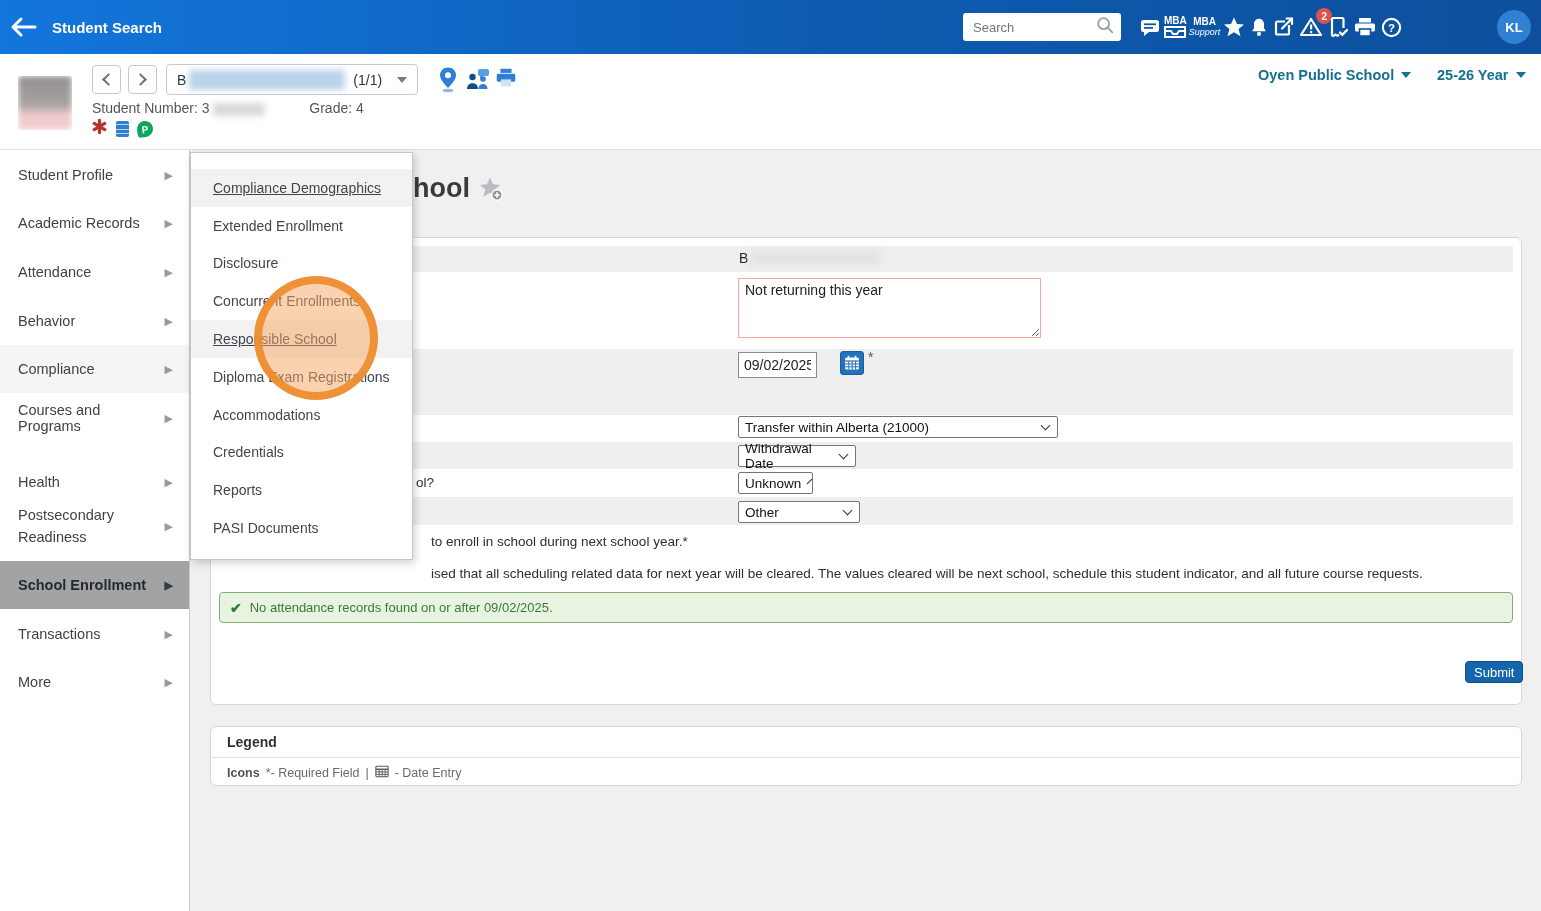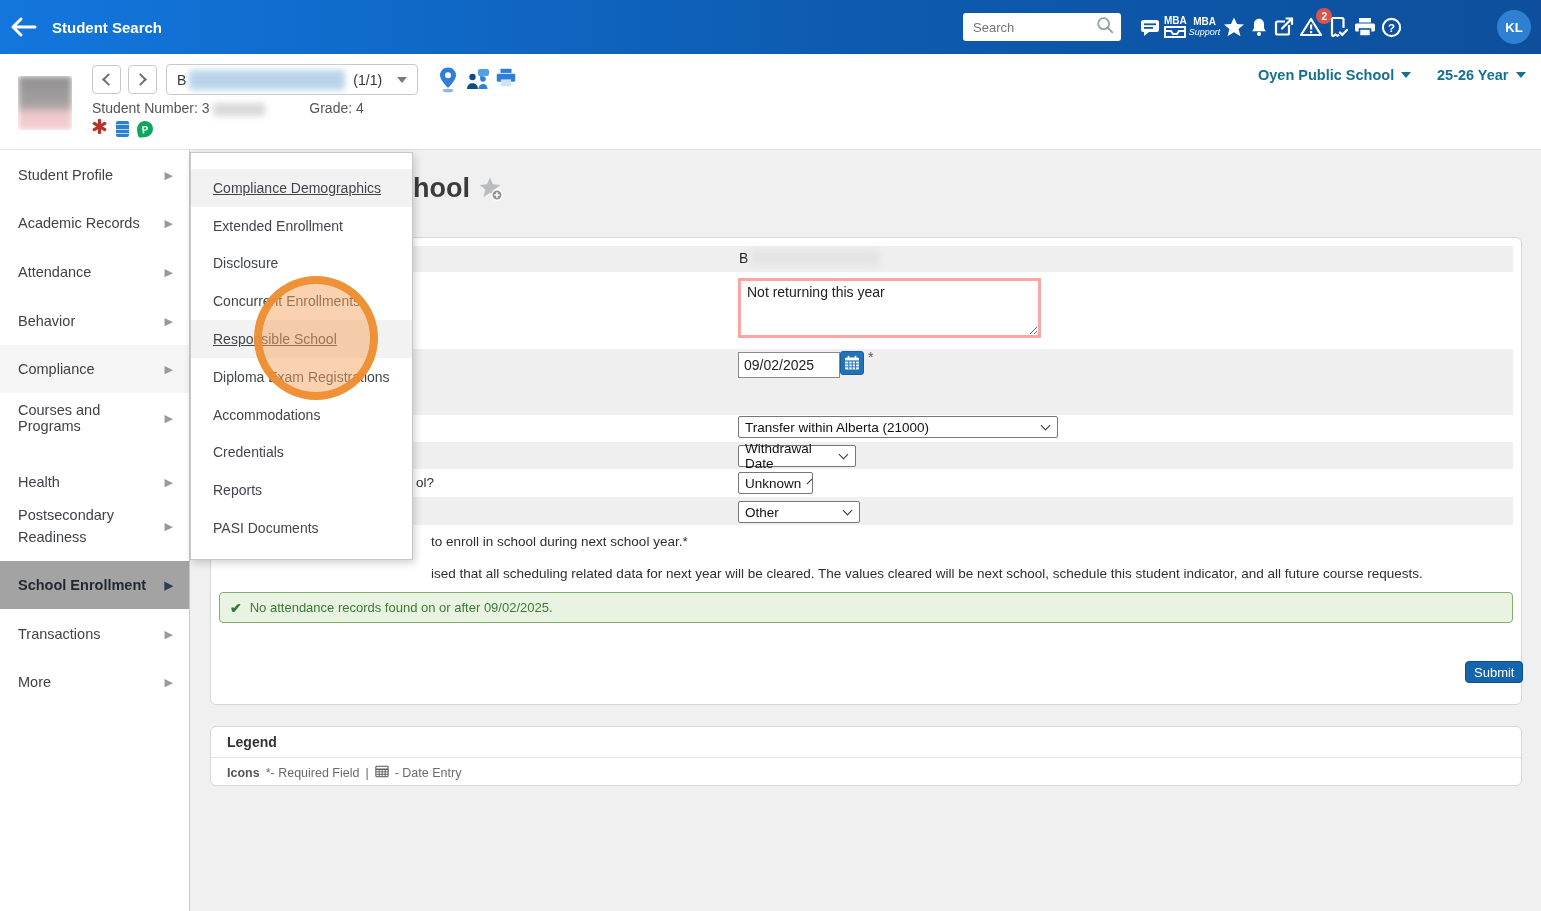--- a/index.html
+++ b/index.html
@@ -72,23 +72,23 @@
     background:rgba(246,166,95,.5); border:8px solid rgba(238,140,45,.92); z-index:20; pointer-events:none; }
 
   
   .page-title { position:absolute; left:413px; top:173px; font-size:27px; font-weight:600; color:#3b3b3b; z-index:2; }
   .fav-star { position:absolute; left:478px; top:176px; z-index:2; cursor:pointer; }
 
   .panel { position:absolute; background:#fff; border:1px solid #d7d7d7; border-radius:6px; z-index:1; }
   .form-panel { left:210px; top:237px; width:1312px; height:468px; }
   .row-gray { position:absolute; left:8px; width:1294px; background:#efeff0; }
   .fld-text { position:absolute; font-size:14px; color:#222; }
-  textarea.comment { position:absolute; left:527px; top:40px; width:303px; height:60px; border:3px solid #fca5a5;
+  textarea.comment { position:absolute; left:527px; top:40px; width:303px; height:60px; border:1px solid #fca5a5;
     font-family:"Liberation Sans",sans-serif; font-size:14px; color:#222; padding:3px 6px; resize:both; }
-  input.datein { position:absolute; left:527px; top:114px; width:102px; height:22px; border:1px solid #8a8a8a;
+  input.datein { position:absolute; left:527px; top:114px; width:79px; height:22px; border:1px solid #8a8a8a;
     font-family:"Liberation Sans",sans-serif; font-size:14px; color:#222; padding:12px 5px; }
   .cal-btn { position:absolute; left:629px; top:113px; width:24px; height:24px; background:#2173b9; border:1px solid #185f9d;
     border-radius:3px; display:flex; align-items:center; justify-content:center; cursor:pointer; }
   .req { position:absolute; font-size:14px; color:#555; }
   .sel { position:absolute; height:22px; background:#fff; border:1px solid #767676; border-radius:2px;
     display:flex; align-items:center; font-size:13.5px; color:#111; padding:0 6px; cursor:pointer; }
   .sel .sp { flex:1; }
   .sel .vcar { width:7px; height:7px; border-right:1.8px solid #333; border-bottom:1.8px solid #333; transform:rotate(45deg); margin:-3px 2px 0 8px; }
   .frag { position:absolute; font-size:13.5px; color:#2e2e2e; }
   .msg-green { position:absolute; left:8px; top:354px; width:1294px; height:31px; background:#e9f3e1; border:1px solid #84ad6d;

